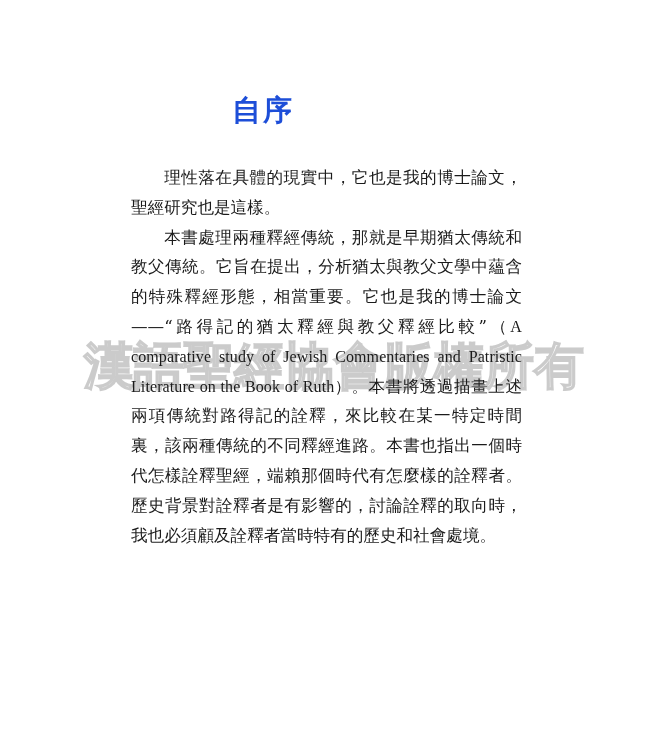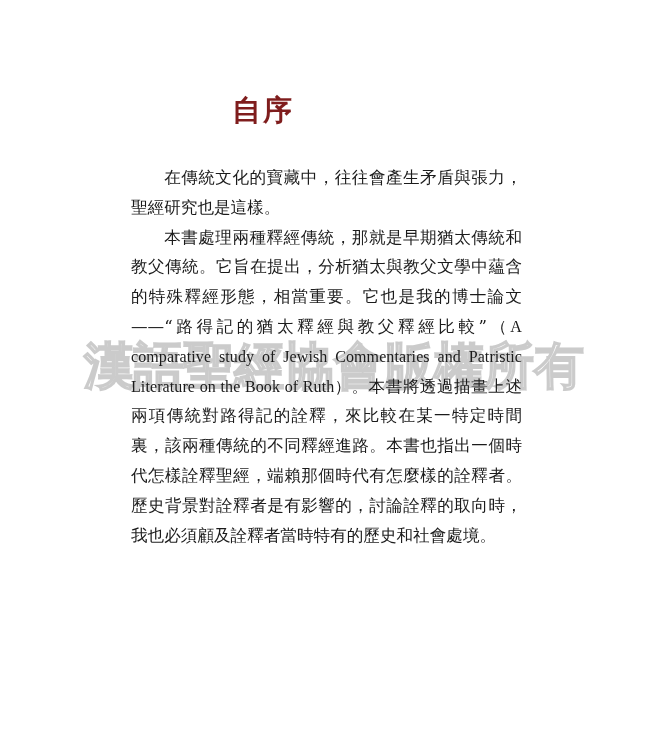--- a/index.html
+++ b/index.html
@@ -26,21 +26,21 @@
   
   #page-title {
     position: absolute;
     top: 72px;
     left: 0;
     width: 526px;
     text-align: center;
     font-size: 29px;
     font-weight: bold;
     letter-spacing: 2px;
-    color: #7f1d1d;
+    color: #1d4ed8;
     font-family: "DejaVu Serif", "Liberation Serif", serif;
   }
 
   
   #body-text {
     position: absolute;
     top: 163px;
     left: 131px;
     width: 391px;
     color: #1b1b1b;
@@ -108,20 +108,20 @@
     <span>版</span>
     <span>權</span>
     <span>所</span>
     <span>有</span>
   </div>
 
   <h1 id="page-title">自序</h1>
 
   <div id="body-text">
 
-    <p class="para">在傳統文化的寶藏中，往往會產生矛盾與張力，聖經研究也是這樣。</p>
+    <p class="para">理性落在具體的現實中，它也是我的博士論文，聖經研究也是這樣。</p>
 
 
     <p class="para"><span>本書處理兩種釋經傳統，那就是早期猶太傳統和教父傳統。它旨在提出，分析猶太與教父文學中蘊含的特殊釋經形態，相當重要。它也是我的博士論文——“路得記的猶太釋經與教父釋經比較”</span><span class="lat">（A comparative study of Jewish Commentaries and Patristic Literature on the Book of Ruth）</span><span>。本書將透過描畫上述兩項傳統對路得記的詮釋，來比較在某一特定時間裏，該兩種傳統的不同釋經進路。本書也指出一個時代怎樣詮釋聖經，端賴那個時代有怎麼樣的詮釋者。歷史背景對詮釋者是有影響的，討論詮釋的取向時，我也必須顧及詮釋者當時特有的歷史和社會處境。</span></p>
 
   </div>
 
 </div>
 
 </body></html>

